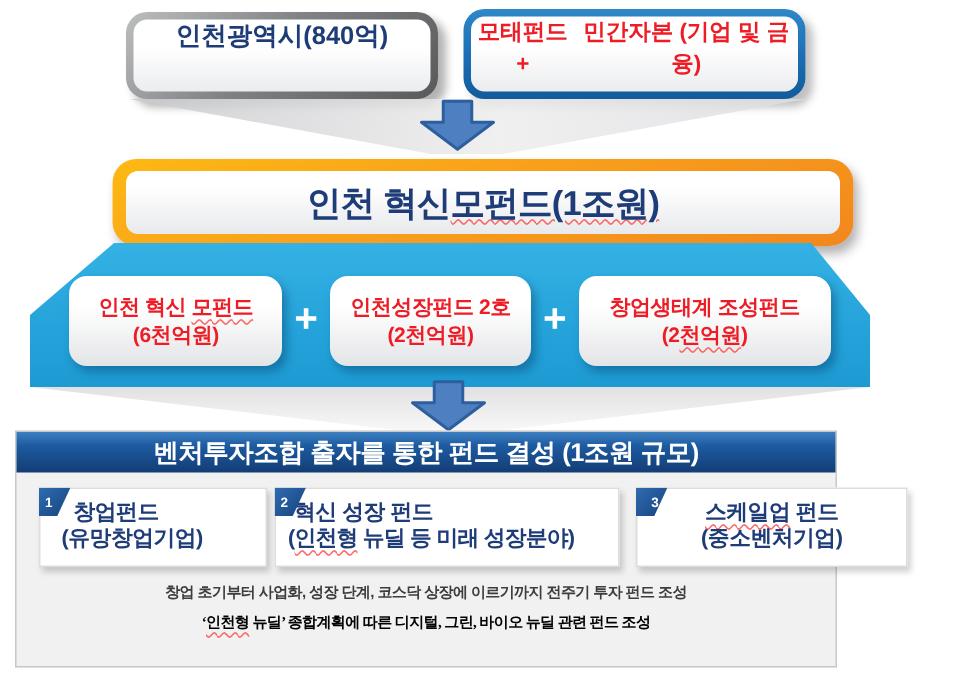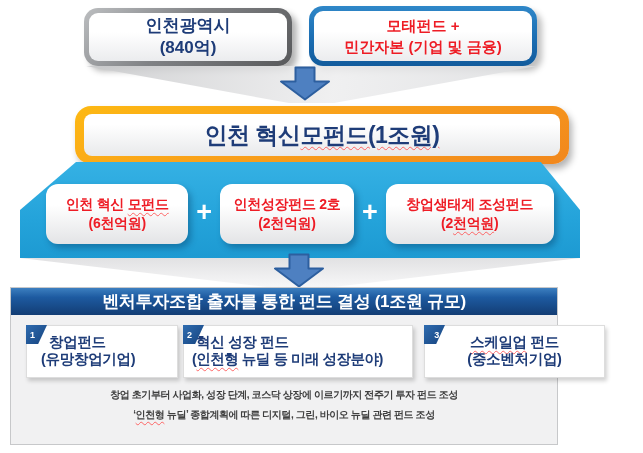--- a/index.html
+++ b/index.html
@@ -9,21 +9,21 @@
   }
   .abs{position:absolute;box-sizing:border-box;}
 
   
   .src-outer{border-radius:14px;padding:5px;}
   .gray-b{background:linear-gradient(135deg,#bcbec0 0%,#808285 45%,#58595b 100%);
           box-shadow:5px 5px 6px rgba(0,0,0,.30);}
   .blue-b{background:linear-gradient(180deg,#2f87c8 0%,#1b6db2 55%,#125b9c 100%);
           box-shadow:5px 5px 6px rgba(0,0,0,.25);}
   .src-inner{height:100%;border-radius:9px;background:linear-gradient(180deg,#ffffff 40%,#ebecee 100%);
-             display:flex;flex-direction:column;justify-content:center;text-align:center;line-height:1.3;}
+             display:flex;flex-direction:row;justify-content:center;text-align:center;line-height:1.3;}
   .navy-text{color:#1e3c78;font-size:17px;}
   .red-text{color:#ee1c25;font-size:15px;line-height:1.4;}
 
   
   .funnel{background:linear-gradient(100deg,#c9cacc 0%,#ededee 55%,#dcdddf 100%);opacity:.85;}
   .funnel2{background:linear-gradient(180deg,#dcdcde 0%,#f6f6f7 100%);}
 
   
   .mother-outer{border-radius:16px;padding:8px 9px;
     background:linear-gradient(160deg,#fdb913 0%,#f9a01b 45%,#f1871d 100%);
@@ -58,21 +58,21 @@
   .fund-card.c2 .l1{padding-left:12px;}
   .fund-card.c2 .l2{padding-left:8px;letter-spacing:-.5px;}
   .fund-card.center{text-align:center;}
   .fund-card.center .l1,.fund-card.center .l2{padding-left:0;}
   .badge{position:absolute;top:-1px;left:-1px;width:21px;height:19px;color:#fff;font-size:9px;
     padding:2px 0 0 4px;box-sizing:border-box;
     background:linear-gradient(135deg,#2f6cb0 0%,#16437e 100%);
     clip-path:polygon(0 0,100% 0,58% 100%,0 100%);}
   .note{position:absolute;left:0;right:0;text-align:center;font-size:10px;letter-spacing:-.4px;}
   .note1{top:100px;color:#3d3d3d;}
-  .note2{top:120px;color:#404040;}
+  .note2{top:120px;color:#000000;font-family:Liberation Serif, serif;}
 
   
   .wavy{text-decoration-line:underline;text-decoration-style:wavy;
     text-decoration-color:rgba(255,80,80,.85);text-decoration-thickness:1px;text-underline-offset:3px;}
 </style>
 </head>
 <body>
 
 <div class="stage">
 

